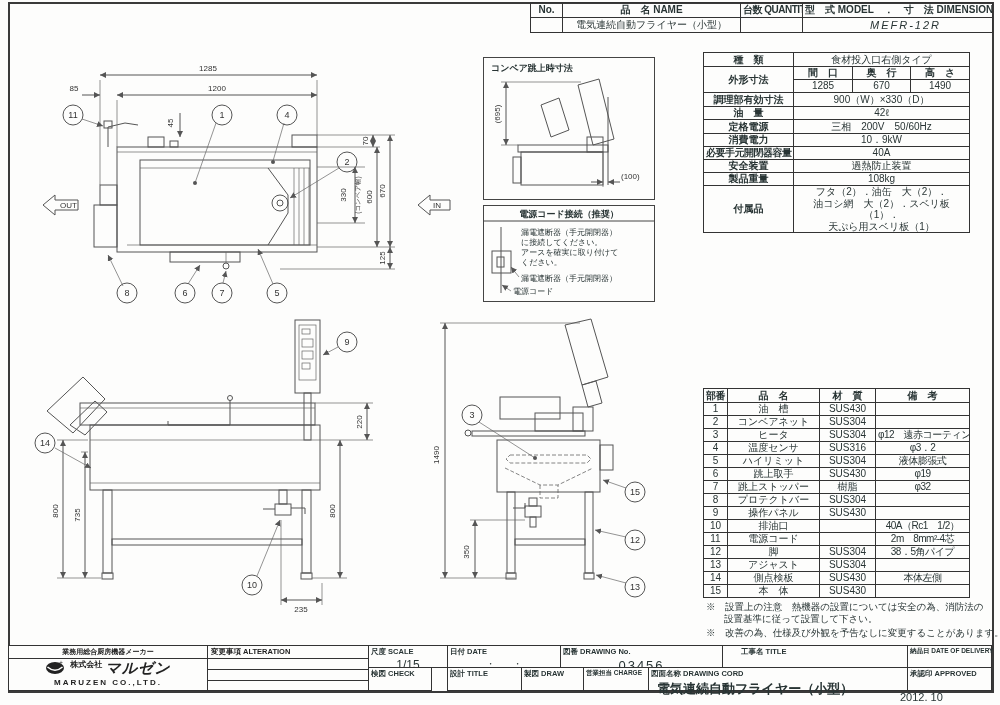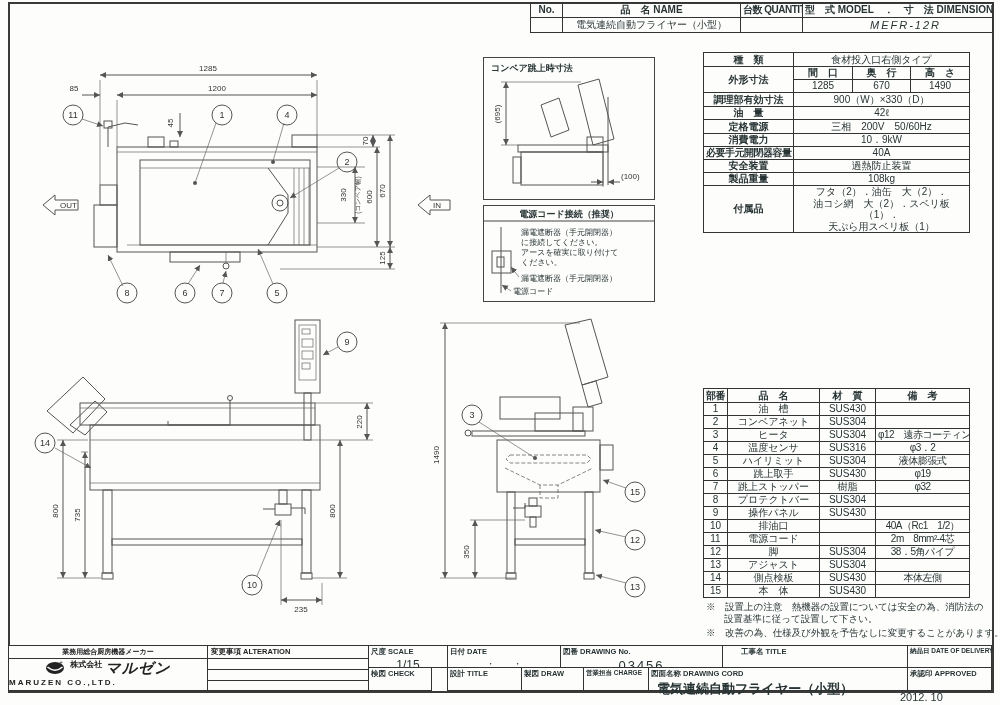--- a/index.html
+++ b/index.html
@@ -520,21 +520,21 @@
     <div style="font-size:7px;text-align:center;border-bottom:1px solid #333;padding:1px 0;font-weight:bold;">業務用総合厨房機器メーカー</div>
     <div style="flex:1;display:flex;align-items:flex-start;justify-content:center;gap:3px;">
       <svg width="22" height="16" viewBox="0 0 22 16" style="position:static;">
         <ellipse cx="10" cy="9" rx="9" ry="6" fill="#222"></ellipse>
         <path d="M2.5,8 Q10,14.5 17.5,8" stroke="#fdfdfc" stroke-width="1.6" fill="none"></path>
         <text x="13" y="5" style="font-size:6px;fill:#222;">＋</text>
       </svg>
       <span style="font-size:8px;font-weight:bold;">株式会社</span>
       <span style="font-size:15px;font-weight:bold;font-style:italic;letter-spacing:1px;">マルゼン</span>
     </div>
-    <div style="font-size:8px;text-align:left;letter-spacing:2px;font-weight:bold;padding-bottom:4px;">MARUZEN  CO.,LTD.</div>
+    <div style="font-size:8px;text-align:center;letter-spacing:2px;font-weight:bold;padding-bottom:4px;">MARUZEN  CO.,LTD.</div>
   </div>
 
   <div class="tb-cell" style="left:207px;top:645px;width:162px;height:46px;">
     <div style="font-size:7.5px;font-weight:bold;padding:1px 3px;border-bottom:1px solid #333;">変更事項  ALTERATION</div>
     <div style="height:10px;border-bottom:1px solid #333;"></div>
     <div style="height:10px;border-bottom:1px solid #333;"></div>
     <div style="flex:1;"></div>
   </div>
 
   <div class="tb-cell" style="left:368px;top:645px;width:80px;height:23px;">

